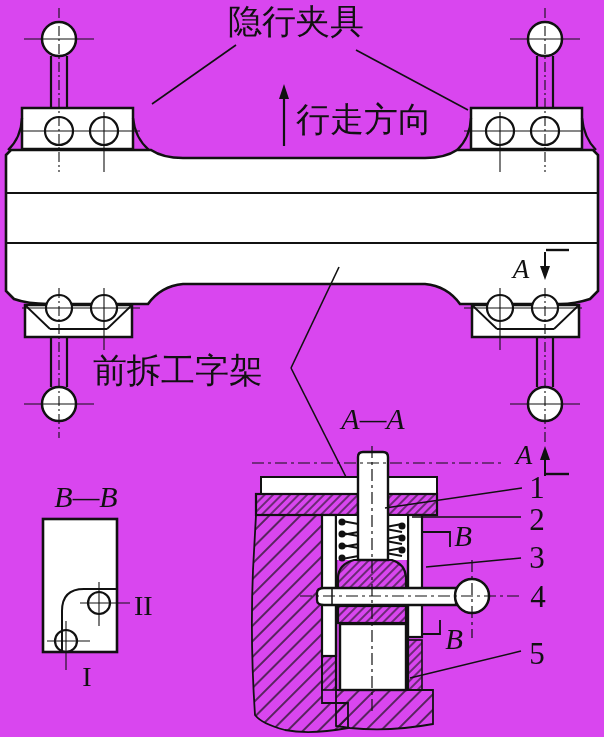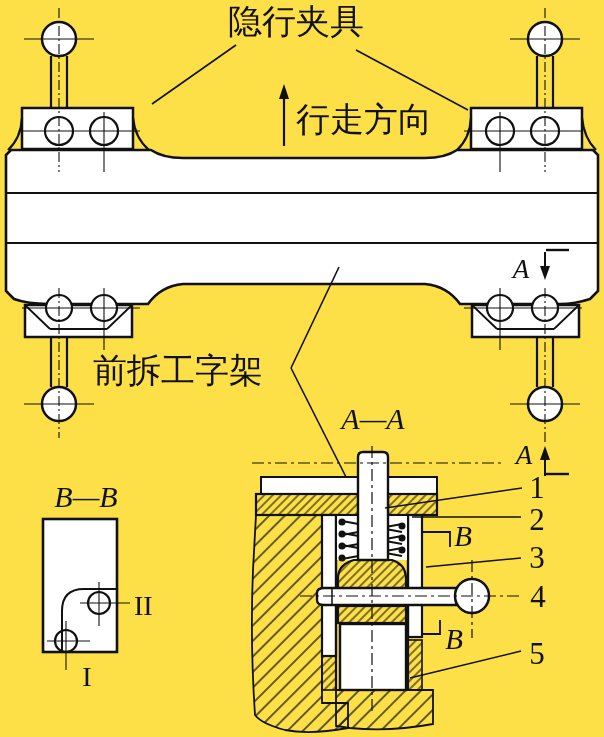--- a/index.html
+++ b/index.html
@@ -1,16 +1,16 @@
 <!DOCTYPE html>
 <html><head>
 <meta charset="utf-8">
 <style>
   html,body{margin:0;padding:0;background:#ffffff;}
-  .stage{position:relative;width:604px;height:737px;background:#fde047;overflow:hidden;
+  .stage{position:relative;width:604px;height:737px;background:#d946ef;overflow:hidden;
          font-family:"Liberation Sans",sans-serif;}
   svg{display:block}
   text{fill:#111;}
   .cjk{font-family:"Liberation Sans",sans-serif;font-size:34px;fill:#111;}
   .secLabel{font-family:"Liberation Serif",serif;font-style:italic;font-size:30px;fill:#111;}
   .aMark{font-family:"Liberation Serif",serif;font-style:italic;font-size:27px;fill:#111;}
   .bMark{font-family:"Liberation Serif",serif;font-style:italic;font-size:29px;fill:#111;}
   .num{font-family:"Liberation Serif",serif;font-size:31px;fill:#111;}
   .roman{font-family:"Liberation Serif",serif;font-size:28px;fill:#111;}
 </style>

